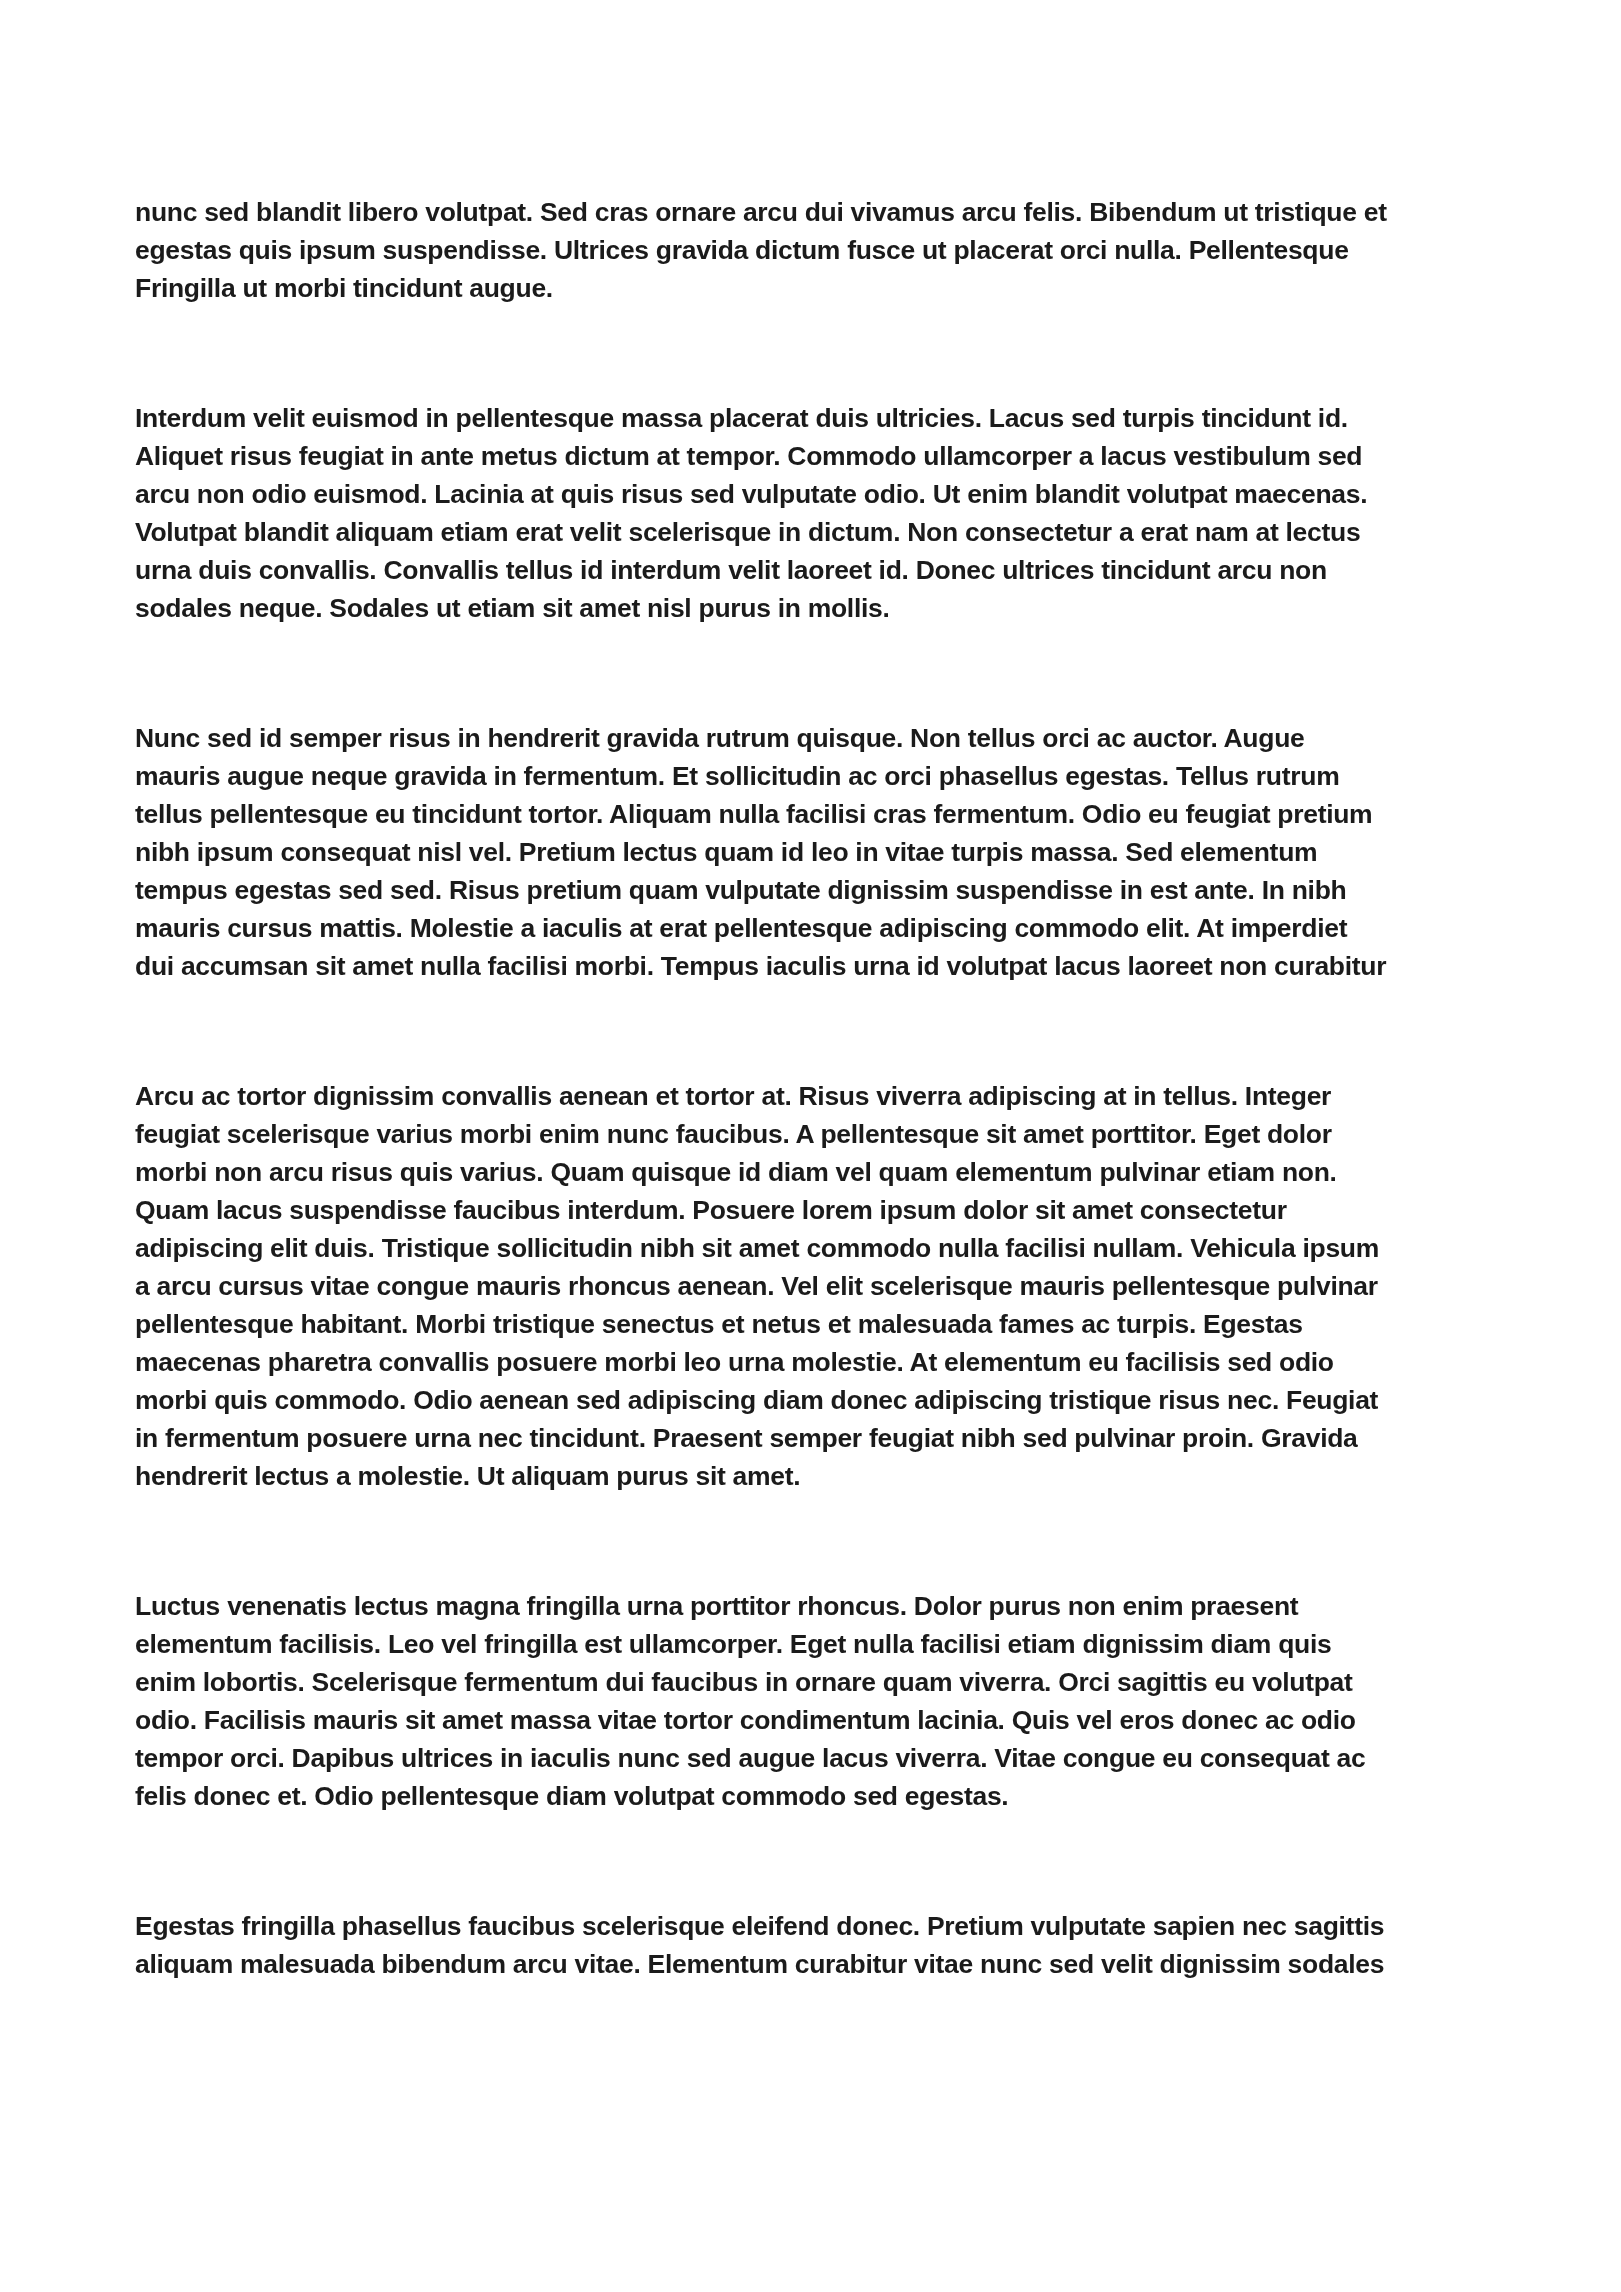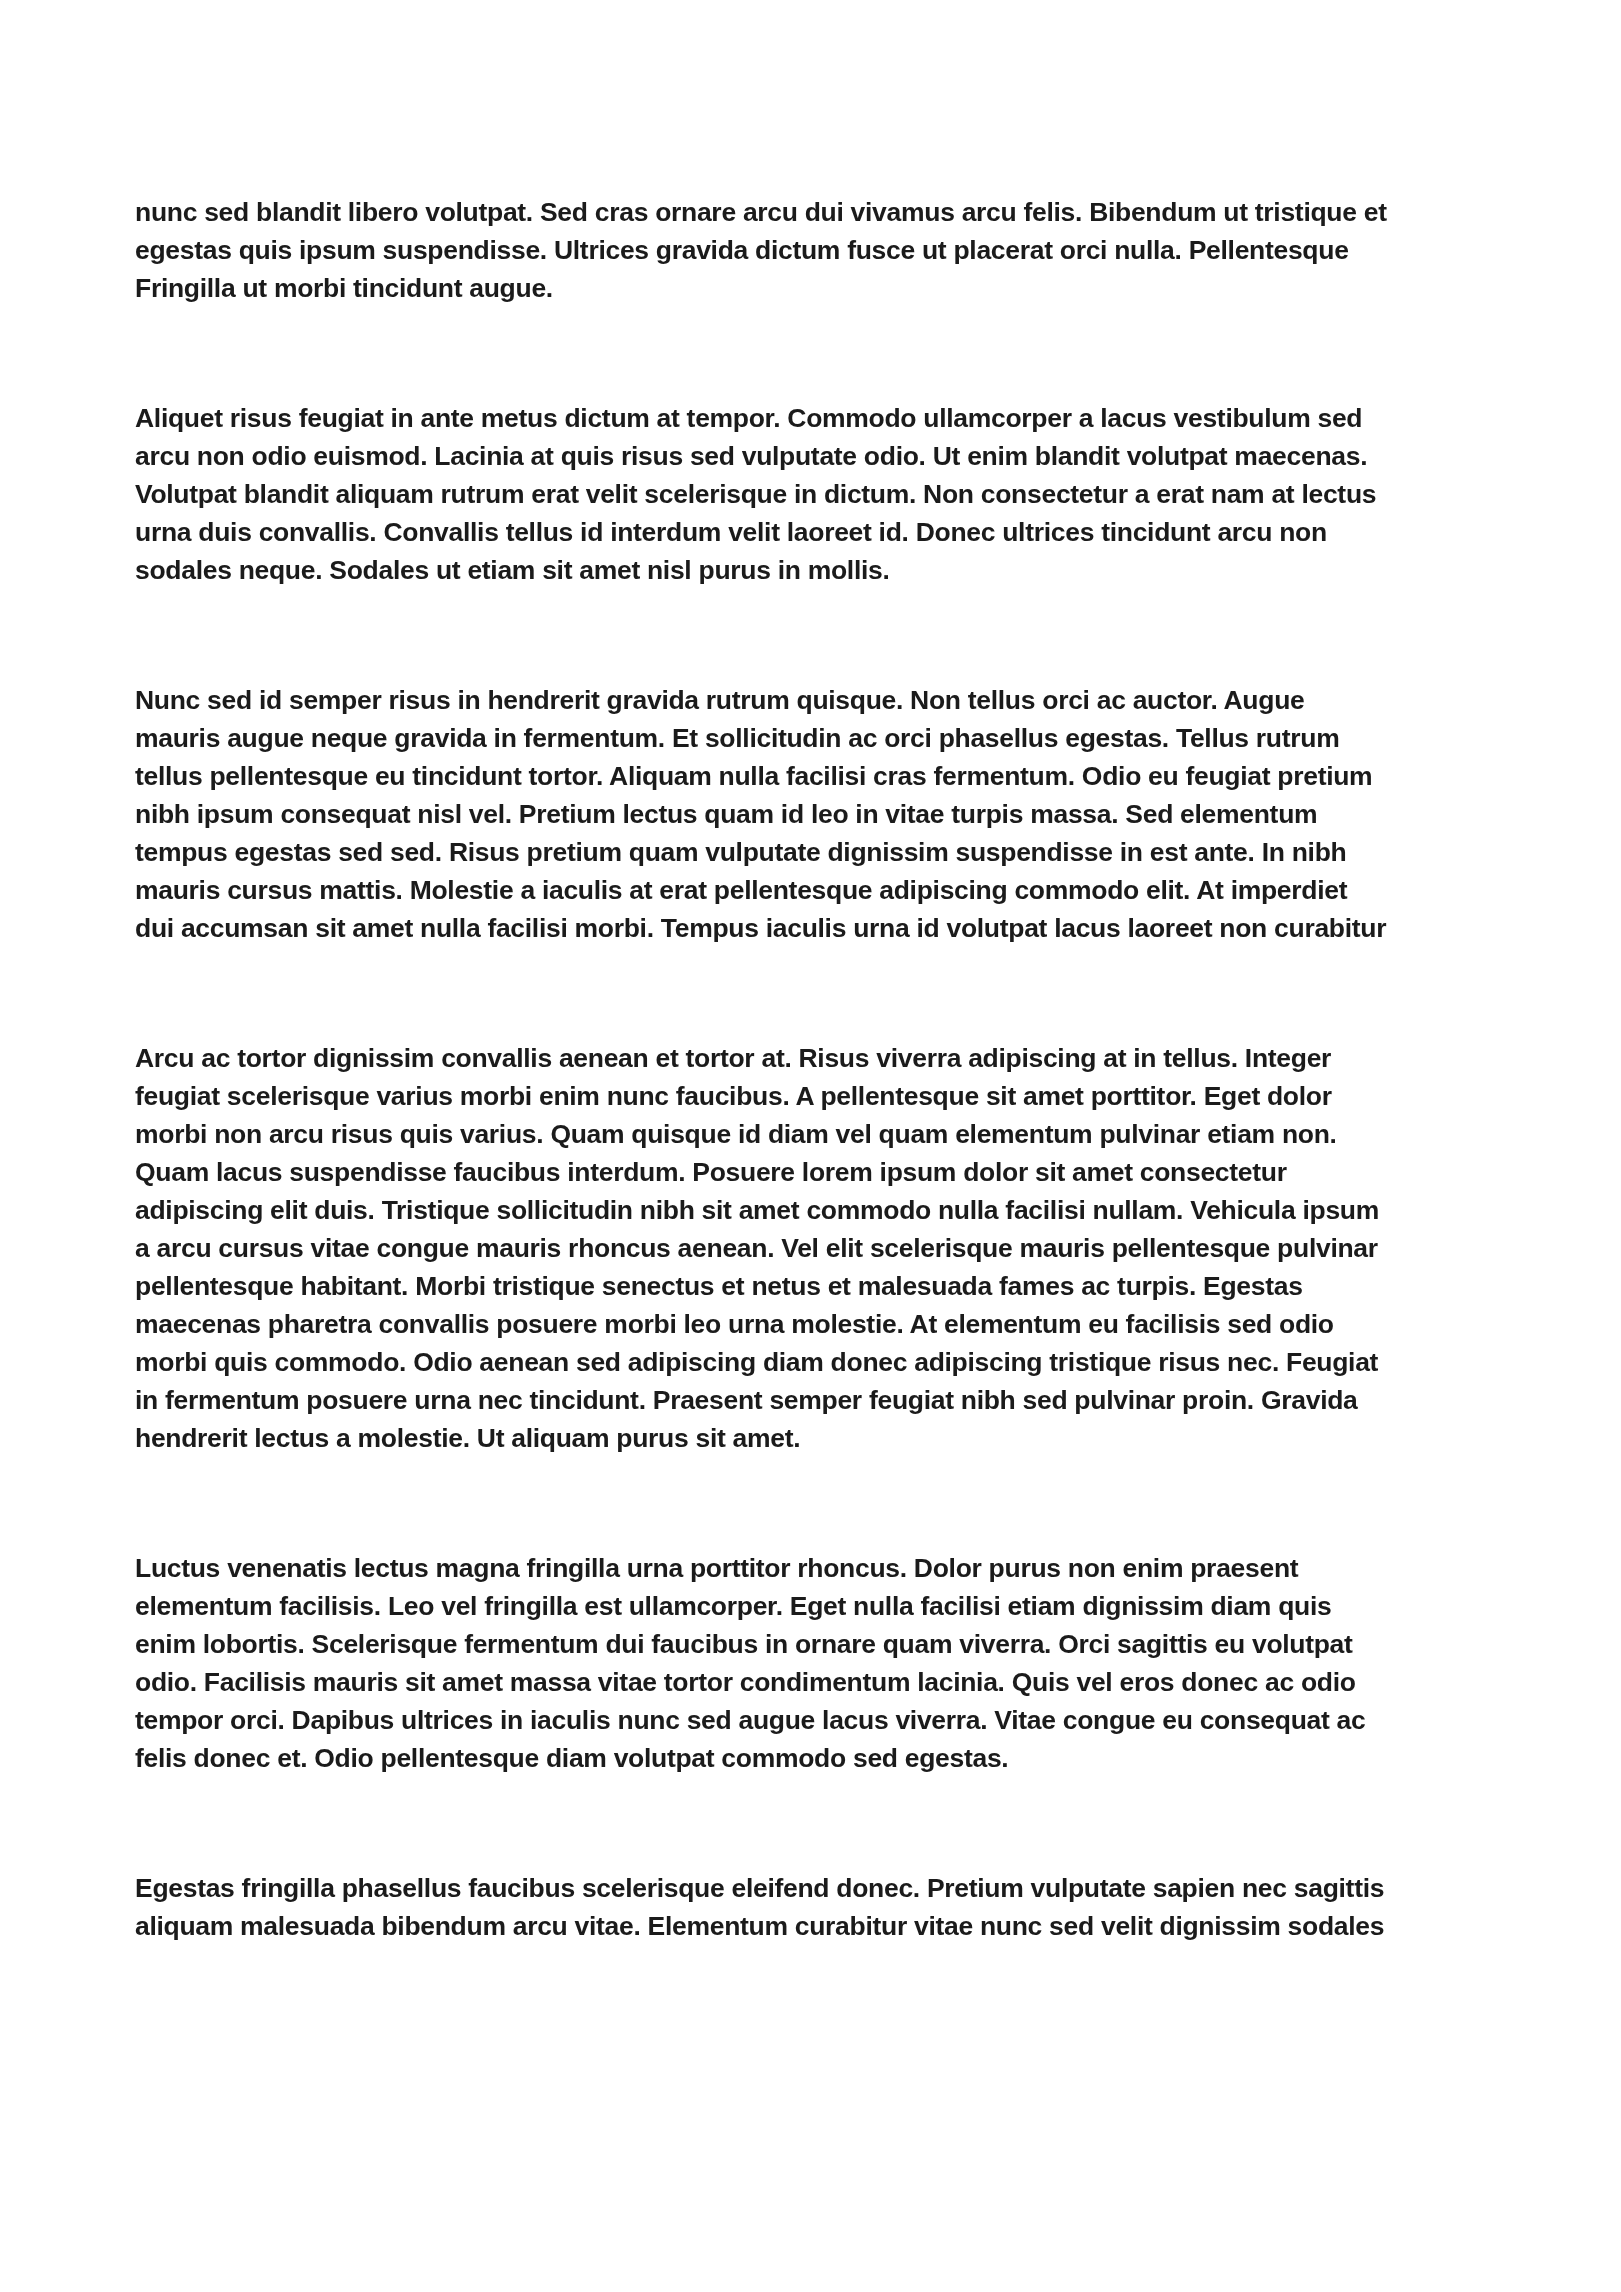--- a/index.html
+++ b/index.html
@@ -41,23 +41,24 @@
 <body>
 
 <div class="page">
   <div class="doc-body" id="doc-body">
       <div class="paragraph">
         <div class="text-line">nunc sed blandit libero volutpat. Sed cras ornare arcu dui vivamus arcu felis. Bibendum ut tristique et</div>
         <div class="text-line">egestas quis ipsum suspendisse. Ultrices gravida dictum fusce ut placerat orci nulla. Pellentesque</div>
         <div class="text-line">Fringilla ut morbi tincidunt augue.</div>
       </div>
       <div class="paragraph">
+        <div class="text-line">Interdum velit euismod in pellentesque massa placerat duis ultricies. Lacus sed turpis tincidunt id.</div>
         <div class="text-line">Aliquet risus feugiat in ante metus dictum at tempor. Commodo ullamcorper a lacus vestibulum sed</div>
         <div class="text-line">arcu non odio euismod. Lacinia at quis risus sed vulputate odio. Ut enim blandit volutpat maecenas.</div>
-        <div class="text-line">Volutpat blandit aliquam rutrum erat velit scelerisque in dictum. Non consectetur a erat nam at lectus</div>
+        <div class="text-line">Volutpat blandit aliquam etiam erat velit scelerisque in dictum. Non consectetur a erat nam at lectus</div>
         <div class="text-line">urna duis convallis. Convallis tellus id interdum velit laoreet id. Donec ultrices tincidunt arcu non</div>
         <div class="text-line">sodales neque. Sodales ut etiam sit amet nisl purus in mollis.</div>
       </div>
       <div class="paragraph">
         <div class="text-line">Nunc sed id semper risus in hendrerit gravida rutrum quisque. Non tellus orci ac auctor. Augue</div>
         <div class="text-line">mauris augue neque gravida in fermentum. Et sollicitudin ac orci phasellus egestas. Tellus rutrum</div>
         <div class="text-line">tellus pellentesque eu tincidunt tortor. Aliquam nulla facilisi cras fermentum. Odio eu feugiat pretium</div>
         <div class="text-line">nibh ipsum consequat nisl vel. Pretium lectus quam id leo in vitae turpis massa. Sed elementum</div>
         <div class="text-line">tempus egestas sed sed. Risus pretium quam vulputate dignissim suspendisse in est ante. In nibh</div>
         <div class="text-line">mauris cursus mattis. Molestie a iaculis at erat pellentesque adipiscing commodo elit. At imperdiet</div>

